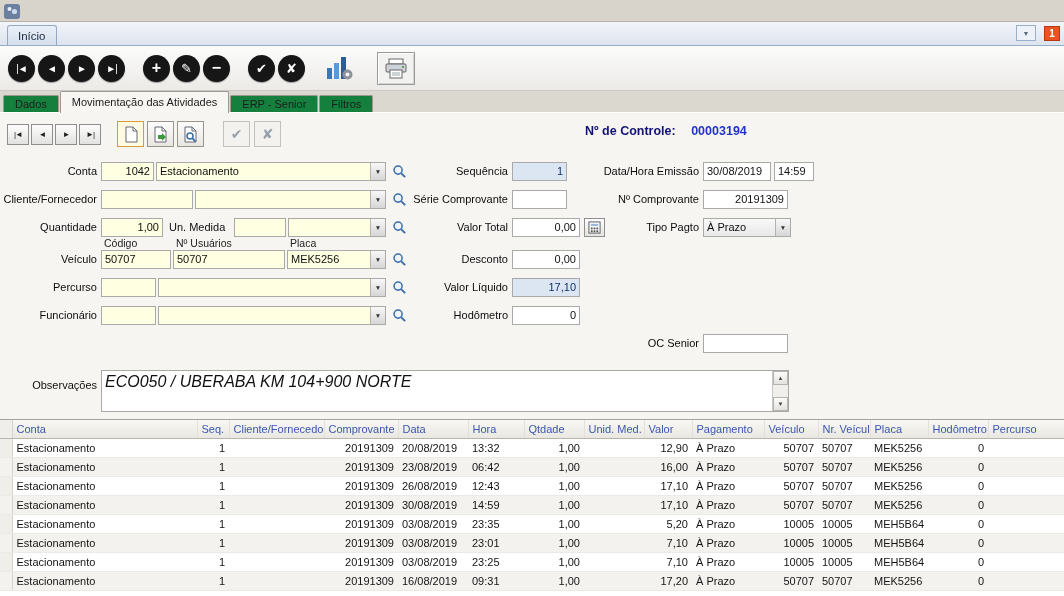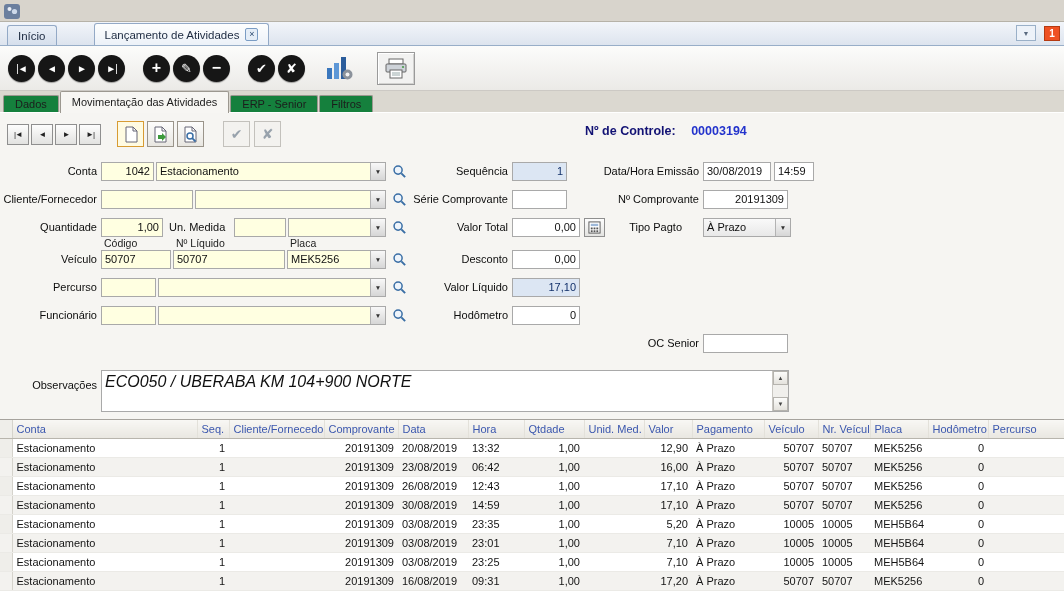--- a/index.html
+++ b/index.html
@@ -114,24 +114,20 @@
           <circle cx="5.5" cy="6" r="2" fill="#e9eef6"></circle>
           <circle cx="10.5" cy="8.5" r="2.6" fill="#cdd9ea"></circle>
         </svg>
     </span>
   </div>
 
   <div class="tabbar">
     <div class="tab">
       <span>Início</span>
     </div>
-    <div class="tab active">
-      <span>Lançamento de Atividades</span>
-      <span class="tab-close">×</span>
-    </div>
     <div class="tab-right">
       <span class="tab-chevron">▼</span>
       <span class="tab-badge">1</span>
     </div>
   </div>
 
   <div class="toolbar">
     <div class="tb-group">
       <div class="circle-btn">
           <span class="g">|◄</span>
@@ -288,28 +284,28 @@
         <g fill="#555">
           <rect x="3" y="7" width="2" height="2"></rect>
           <rect x="6" y="7" width="2" height="2"></rect>
           <rect x="9" y="7" width="2" height="2"></rect>
           <rect x="3" y="10" width="2" height="2"></rect>
           <rect x="6" y="10" width="2" height="2"></rect>
           <rect x="9" y="10" width="2" height="2"></rect>
         </g>
       </svg>
   </div>
-  <div class="lbl" style="left:571px;top:218px;width:111px">Tipo Pagto</div>
+  <div class="lbl" style="left:588px;top:218px;width:111px">Tipo Pagto</div>
   <div class="fld combo has-arrow" style="left:703px;top:218px;width:88px">
     <span>À Prazo</span>
     <span class="arrow">▼</span>
   </div>
 
   <div class="sub-lbl" style="left:104px;top:237px">Código</div>
-  <div class="sub-lbl" style="left:176px;top:237px">Nº Líquido</div>
+  <div class="sub-lbl" style="left:176px;top:237px">Nº Usuários</div>
   <div class="sub-lbl" style="left:290px;top:237px">Placa</div>
   <div class="lbl" style="left:2px;top:250px;width:95px">Veículo</div>
   <div class="fld yellow" style="left:101px;top:250px;width:70px">50707</div>
   <div class="fld yellow" style="left:173px;top:250px;width:112px">50707</div>
   <div class="fld yellow has-arrow" style="left:287px;top:250px;width:99px">
     <span>MEK5256</span>
     <span class="arrow">▼</span>
   </div>
   <div class="mag" style="left:391px;top:250px">
     <svg width="15" height="15" viewBox="0 0 16 16">

